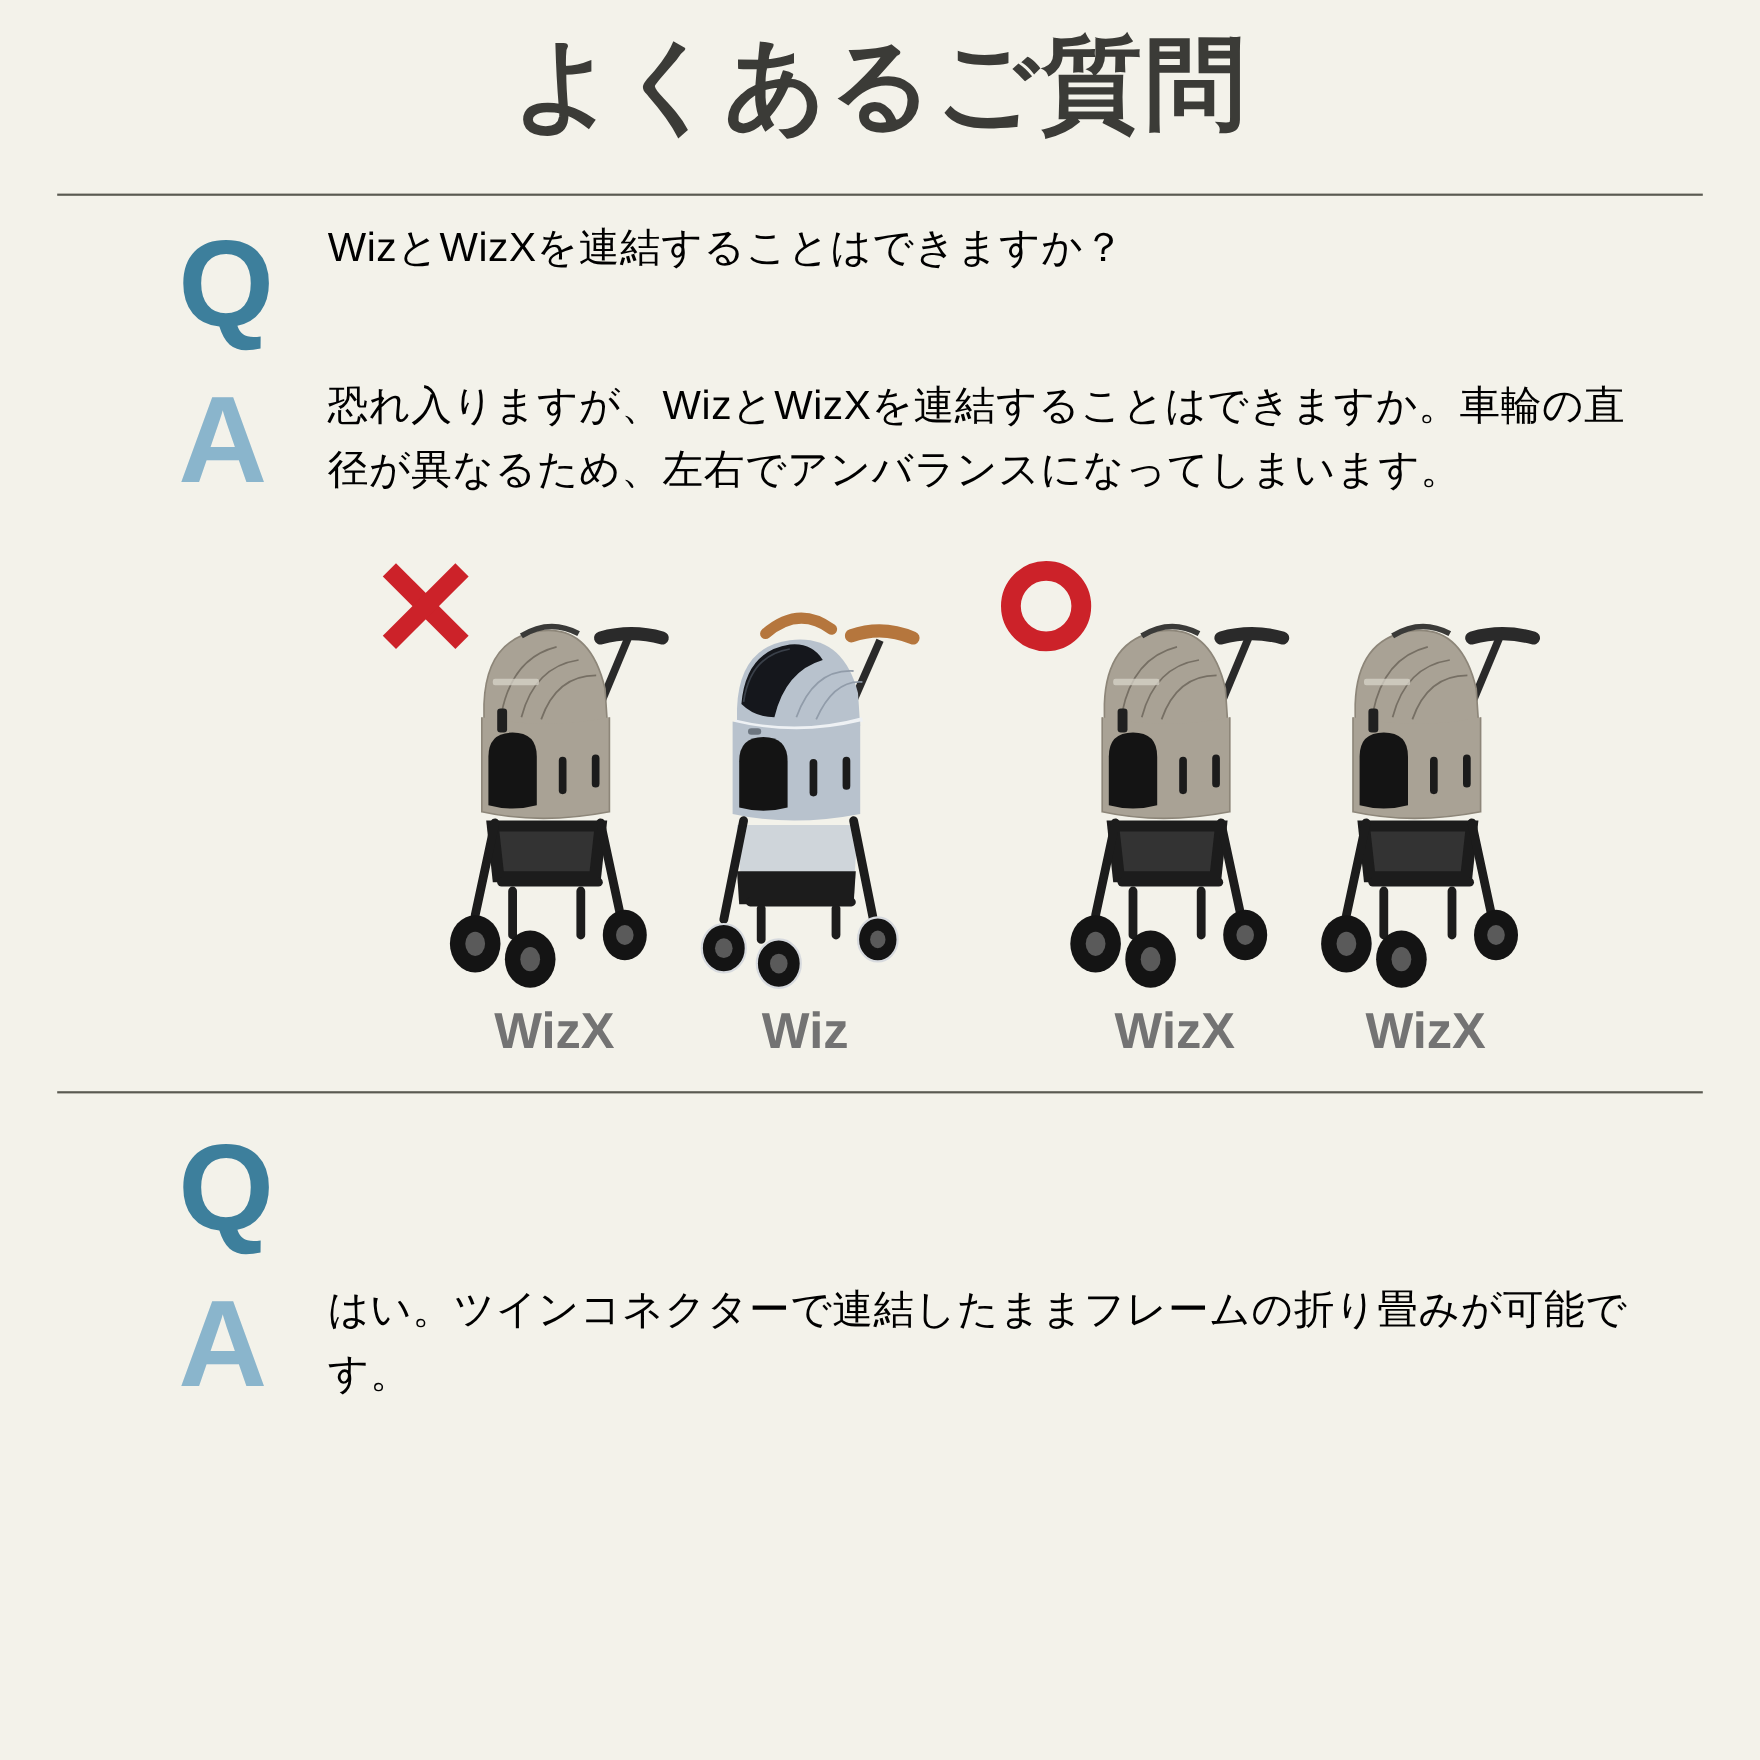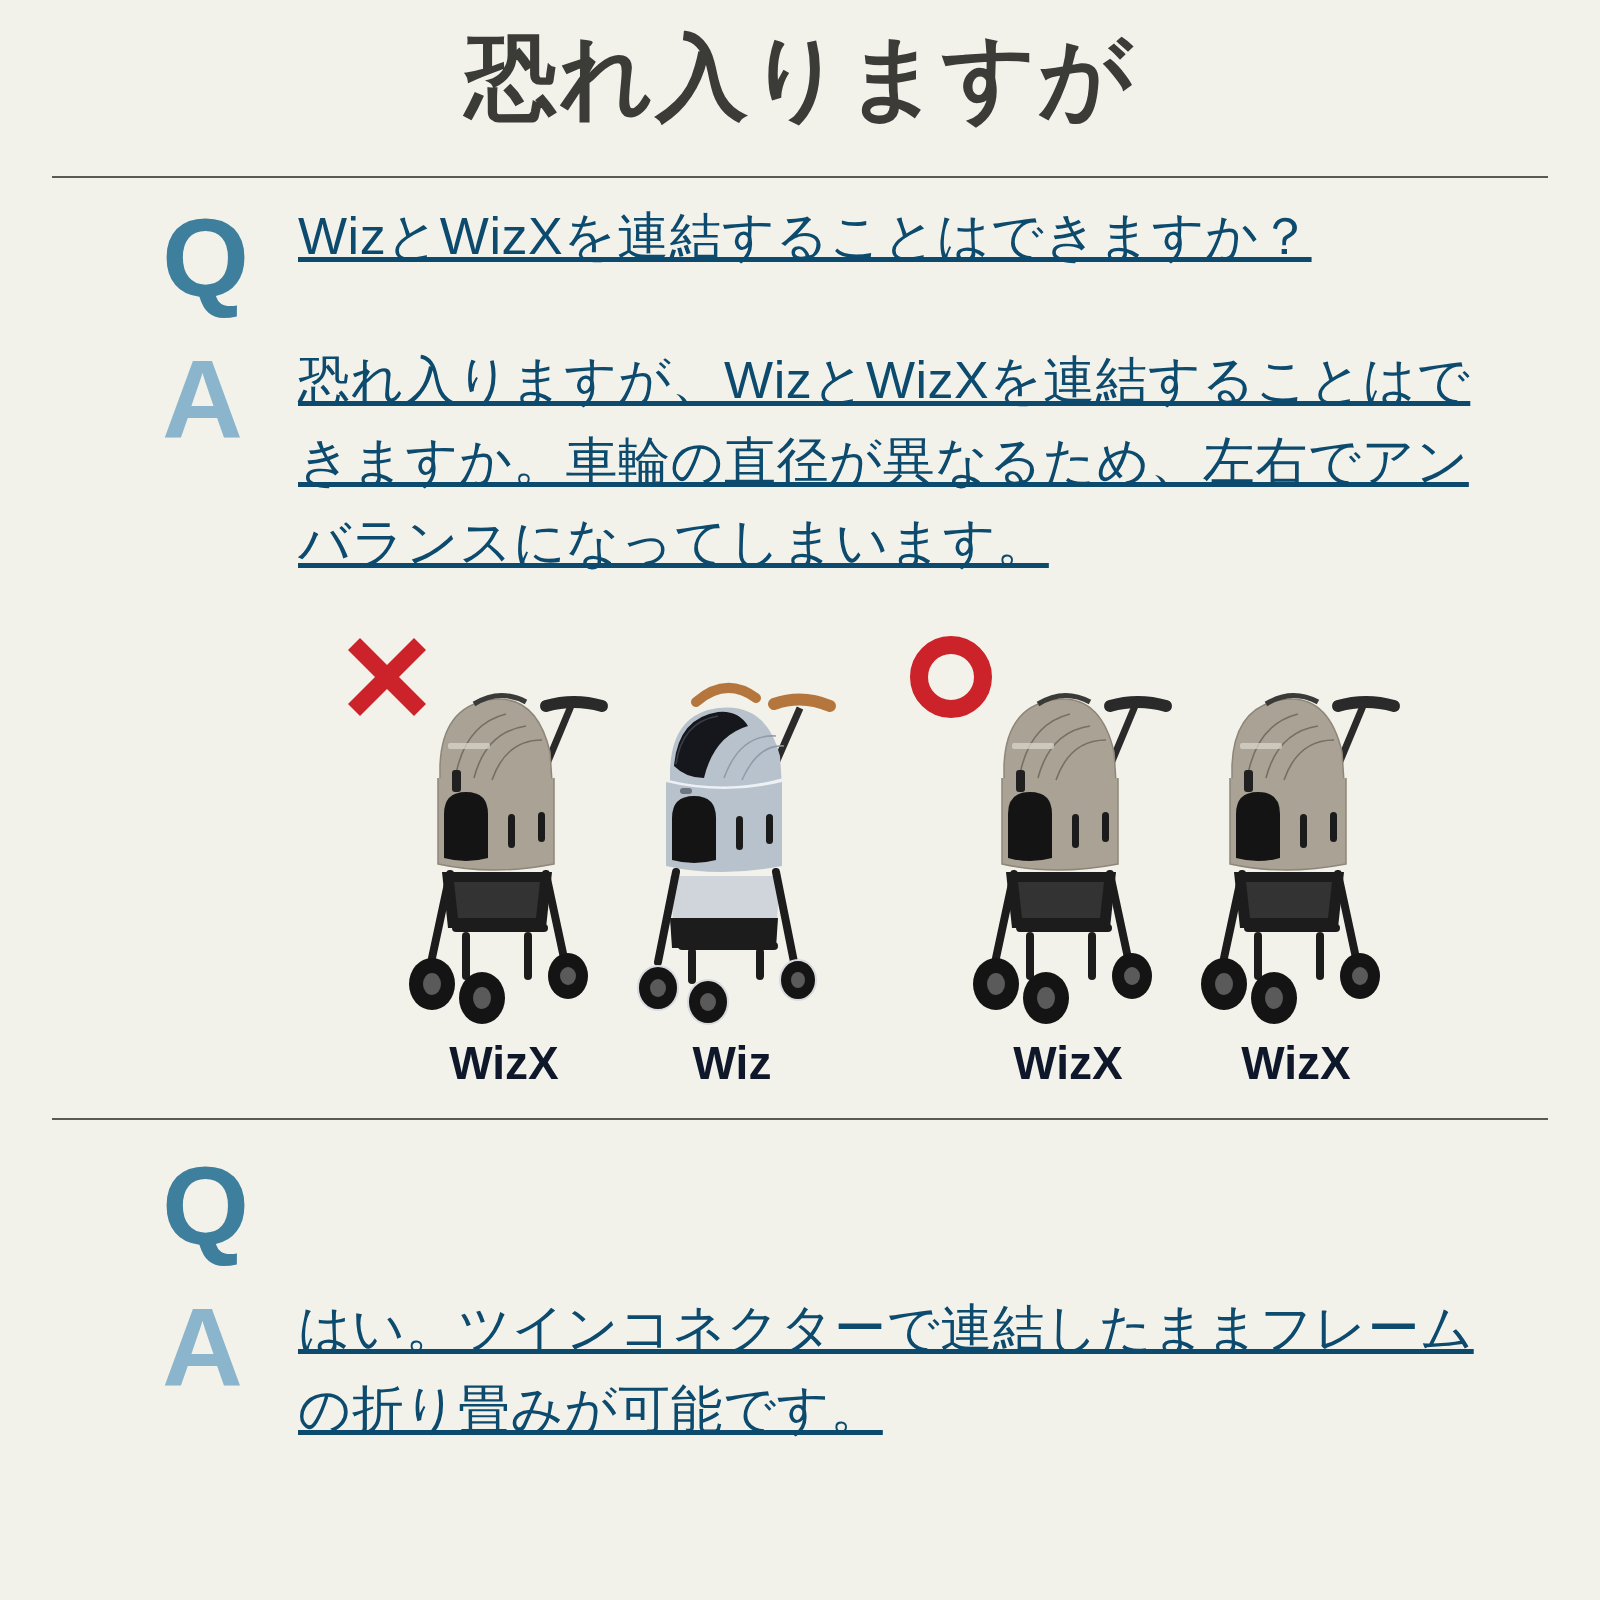--- a/index.html
+++ b/index.html
@@ -58,28 +58,27 @@
     line-height: 1;
     text-align: left;
     padding-left: 110px;
     box-sizing: border-box;
   }
   .qa-mark.q { color: #3d7f9c; }
   .qa-mark.a { color: #8ab5cc; }
 
   .qa-text {
     flex: 1 1 auto;
-    font-size: 52px;
+    font-size: 37px;
     line-height: 1.55;
-    color: #0c4a6e;
+    color: #000000;
     letter-spacing: 0.5px;
     padding-left: 128px;
     padding-right: 48px;
     box-sizing: border-box;
-    text-decoration: underline;
   }
   .qa-row.question { margin-top: 18px; }
   .qa-row.question .qa-mark { padding-top: 6px; }
   .qa-row.answer { margin-top: 26px; }
   .qa-row.answer .qa-mark { padding-top: 4px; }
 
   
   .compare {
     position: relative;
     height: 470px;
@@ -121,35 +120,35 @@
   .unit .art {
     width: 216px;
     height: 390px;
     position: relative;
   }
   .unit .art svg { display: block; }
   .unit .caption {
     margin-top: 4px;
     font-size: 46px;
     font-weight: bold;
-    color: #0f172a;
+    color: #737373;
     letter-spacing: 0px;
     line-height: 1;
   }
 
   
   .divider.second { margin-top: 32px; }
   .qa-section.second { padding-top: 6px; }
 </style>
 </head>
 <body>
 
 <div class="page">
 
-  <div class="page-title">恐れ入りますが</div>
+  <div class="page-title">よくあるご質問</div>
 
   <div class="divider first"></div>
 
   <div class="qa-section">
 
     <div class="qa-row question">
       <div class="qa-mark q">Q</div>
       <div class="qa-text">WizとWizXを連結することはできますか？</div>
     </div>
 

